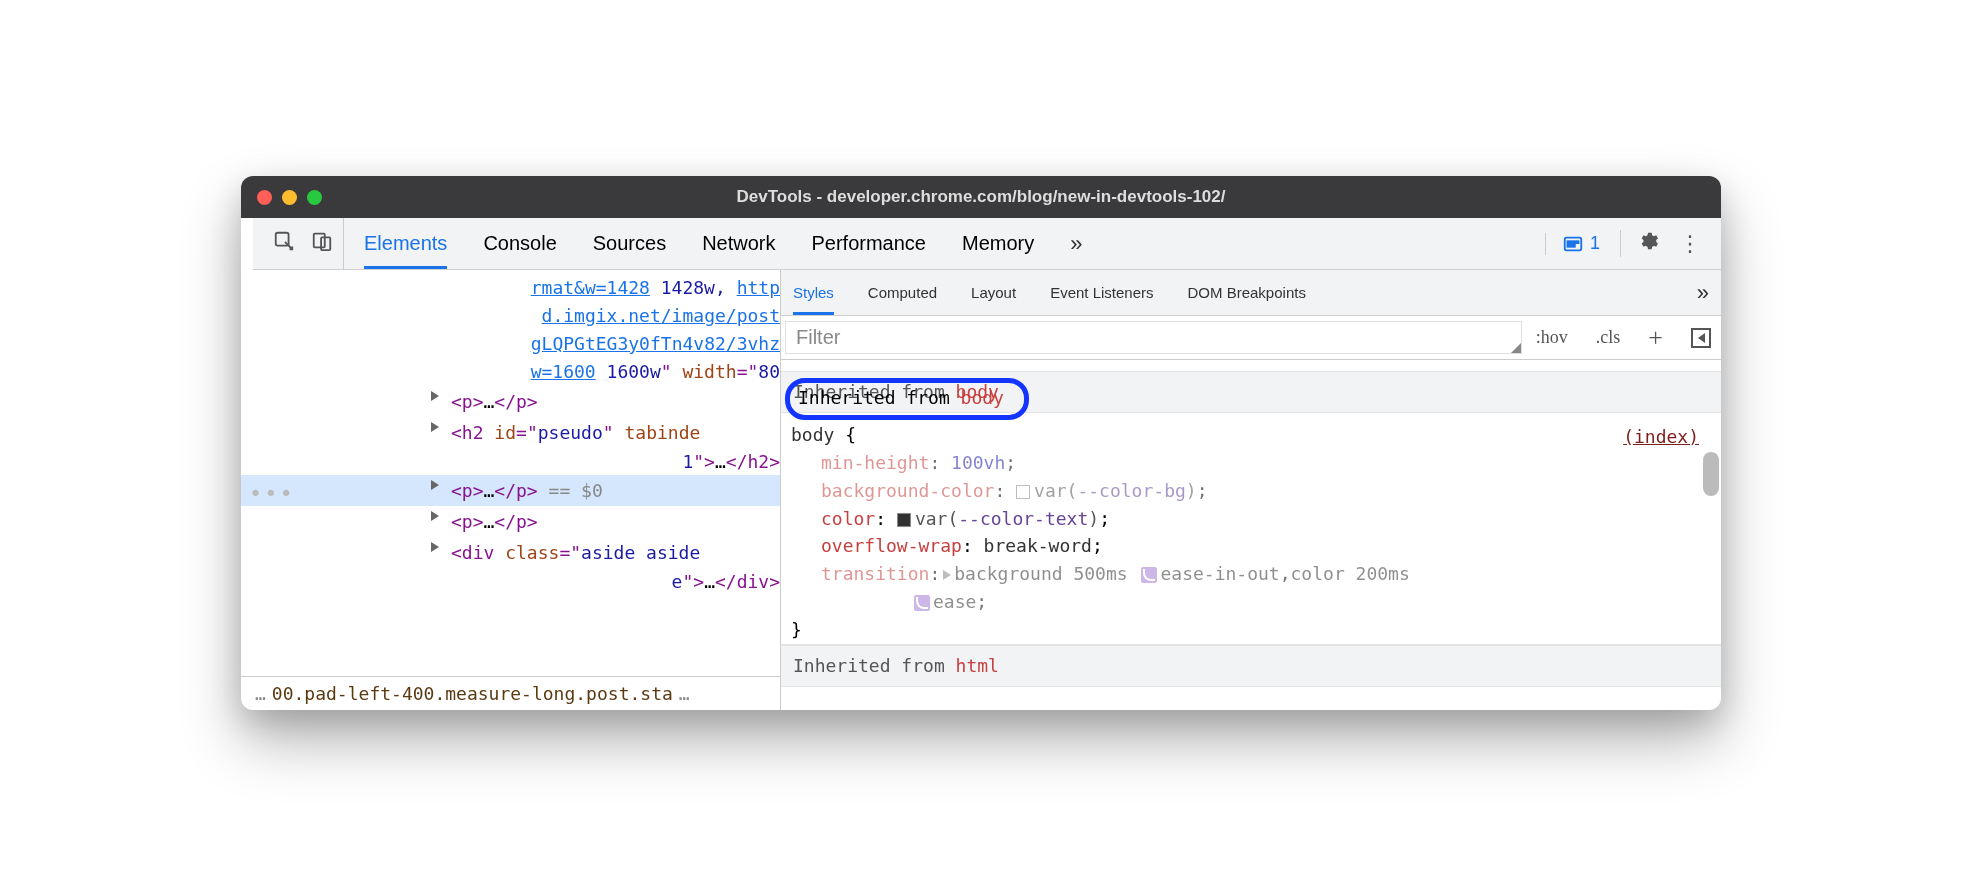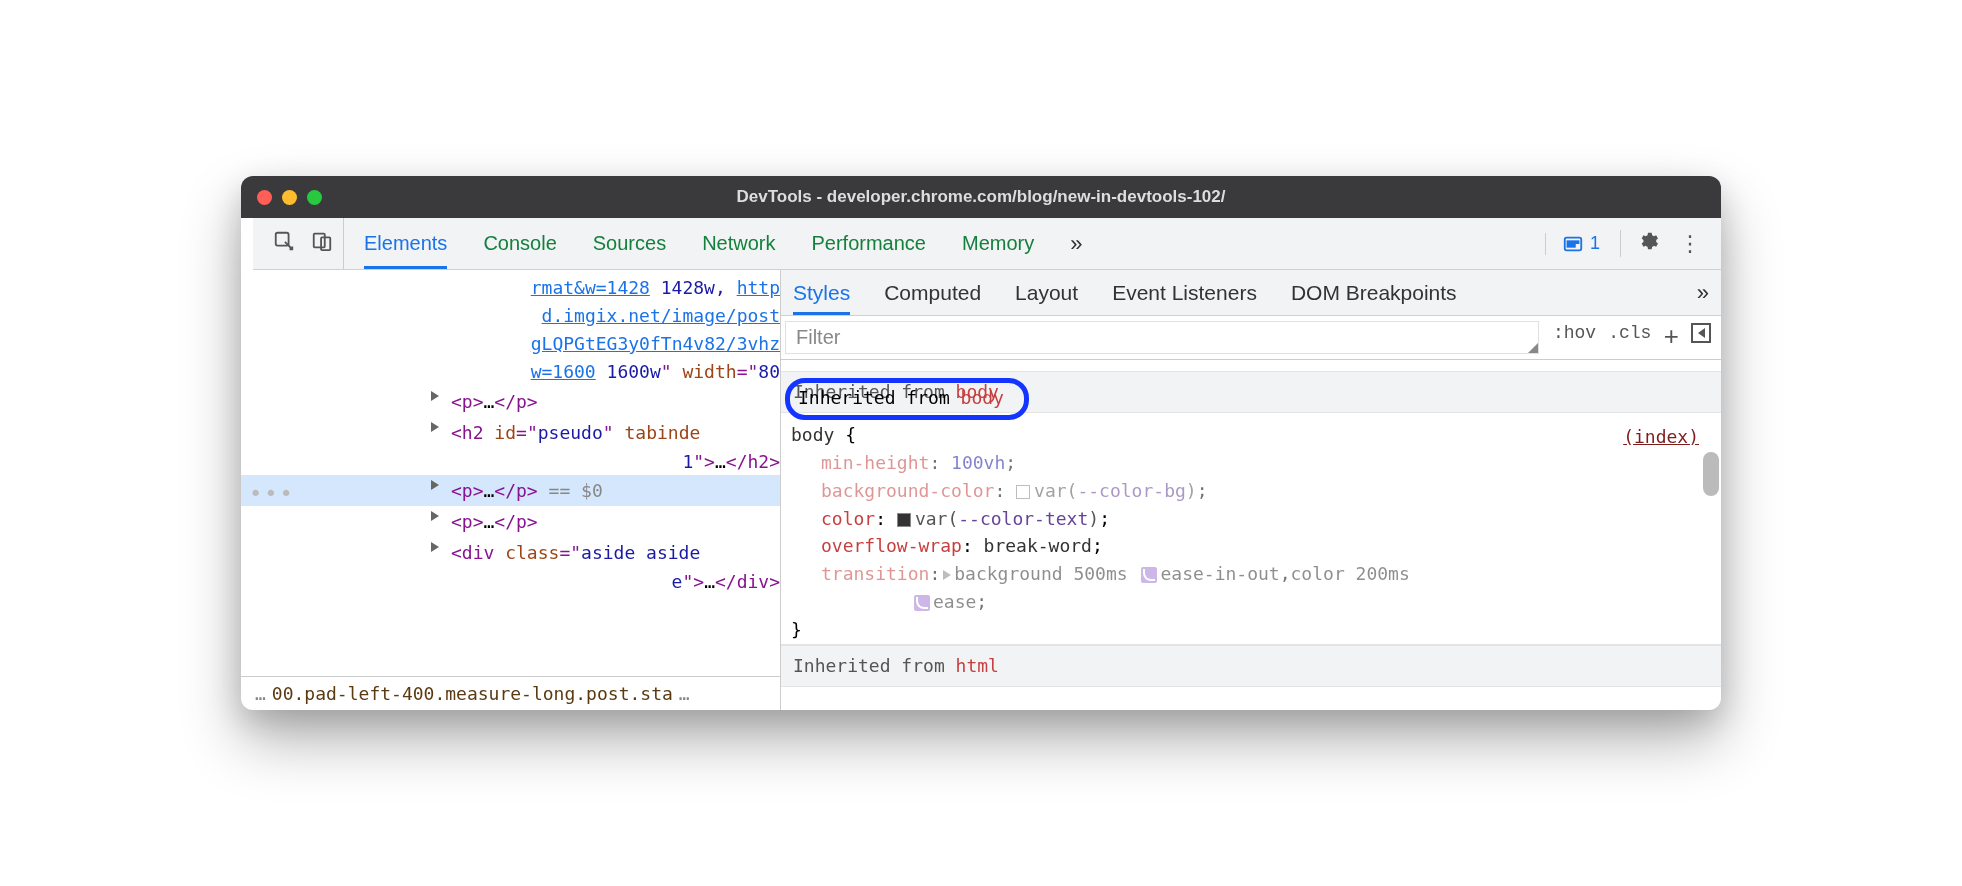--- a/index.html
+++ b/index.html
@@ -8,21 +8,21 @@
 .titlebar { background: #3a3a3c; height: 42px; display: flex; align-items: center; padding: 0 16px; position: relative; }
 .traffic { display: flex; gap: 10px; }
 .light { width: 15px; height: 15px; border-radius: 50%; }
 .red { background: #ff5f57; }
 .yellow { background: #febc2e; }
 .green { background: #28c840; }
 .title-text { position: absolute; left: 50%; transform: translateX(-50%); color: #ddd; font-size: 17px; font-weight: 600; }
 .toolbar { height: 52px; background: #f1f3f4; display: flex; align-items: center; border-bottom: 1px solid #d0d0d0; padding: 0 10px; margin-left: 12px; }
 .tool-icons { display: flex; align-items: center; gap: 16px; padding: 0 10px; border-right: 1px solid #ccc; height: 100%; }
 .main-tabs { display: flex; align-items: center; height: 100%; padding-left: 20px; flex: 1; gap: 36px; }
-.main-tab { color: #15803d; font-size: 20px; cursor: pointer; height: 100%; display: flex; align-items: center; position: relative; }
+.main-tab { color: #000000; font-size: 20px; cursor: pointer; height: 100%; display: flex; align-items: center; position: relative; }
 .main-tab.active { color: #1a73e8; }
 .main-tab.active::after { content: ""; position: absolute; bottom: 0; left: 0; right: 0; height: 3px; background: #1a73e8; }
 .toolbar-right { display: flex; align-items: center; gap: 20px; padding-right: 10px; }
 .issue-badge { display: flex; align-items: center; gap: 6px; color: #1a73e8; border-left: 1px solid #ccc; padding-left: 16px; height: 100%; font-size: 18px; }
 .body-area { display: flex; height: 440px; }
 .dom-panel { width: 540px; border-right: 1px solid #ccc; display: flex; flex-direction: column; overflow: hidden; }
 .dom-content { flex: 1; font-family: ui-monospace, Menlo, monospace; font-size: 18px; overflow: hidden; padding-top: 4px; }
 .dom-line { padding: 2px 0 2px 210px; line-height: 1.5; white-space: nowrap; position: relative; }
 .dom-attr { padding-left: 210px; line-height: 1.55; white-space: nowrap; text-align: right; }
 .expand-row { position: relative; }
@@ -31,27 +31,27 @@
 .ellipsis-gutter { position: absolute; left: 8px; color: #bbb; font-size: 22px; letter-spacing: 2px; }
 .tag { color: #881391; }
 .attrname { color: #9d4516; }
 .attrval { color: #1a1aa6; }
 .urlval { color: #1a73e8; text-decoration: underline; }
 .equals-dollar { color: #888; font-family: ui-monospace, monospace; }
 .breadcrumb { border-top: 1px solid #ccc; padding: 6px 8px; color: #5b3a11; font-family: ui-monospace, monospace; font-size: 18px; display: flex; align-items: center; white-space: nowrap; overflow: hidden; }
 .breadcrumb .dots { color: #888; margin: 0 6px; }
 .styles-panel { flex: 1; display: flex; flex-direction: column; position: relative; }
 .sub-tabs { height: 46px; background: #f1f3f4; border-bottom: 1px solid #d0d0d0; display: flex; align-items: center; padding: 0 12px; gap: 34px; }
-.sub-tab { color: #333; font-size: 21px; height: 100%; display: flex; align-items: center; cursor: pointer; position: relative; }
+.sub-tab { color: #333; font-size: 15px; height: 100%; display: flex; align-items: center; cursor: pointer; position: relative; }
 .sub-tab.active { color: #1a73e8; }
 .sub-tab.active::after { content: ""; position: absolute; bottom: 0; left: 0; right: 0; height: 3px; background: #1a73e8; }
 .filter-row { height: 44px; display: flex; align-items: center; border-bottom: 1px solid #ccc; background: #fff; }
 .filter-input { flex: 1; border: 1px solid #e0e0e0; padding: 4px 10px; font-size: 20px; color: #888; margin: 4px; position: relative; }
 .filter-resize { position: absolute; right: 0; bottom: 0; width: 0; height: 0; border-right: 10px solid #888; border-top: 10px solid transparent; }
-.filter-actions { display: flex; align-items: flex-start; gap: 12px; padding: 0 10px; font-family: Liberation Mono, monospace; font-size: 18px; color: #555; }
+.filter-actions { display: flex; align-items: center; gap: 28px; padding: 0 10px; font-family: Liberation Serif, serif; font-size: 18px; color: #555; }
 .styles-content { flex: 1; overflow: hidden; font-family: ui-monospace, Menlo, monospace; font-size: 18px; line-height: 1.55; position: relative; }
 .inherited-bar { background: #f1f3f4; padding: 6px 12px; color: #555; font-size: 18px; border-bottom: 1px solid #e4e4e4; }
 .highlight-pill { position: absolute; top: 6px; left: 4px; border: 5px solid #1335ff; border-radius: 20px; padding: 1px 20px 3px 8px; z-index: 5; }
 .inh-elem { color: #c74040; font-family: ui-monospace, monospace; }
 .rule-block { padding: 8px 0 0 10px; border-bottom: 1px solid #e4e4e4; position: relative; }
 .selector { color: #333; }
 .source-link { position: absolute; right: 22px; top: 10px; color: #7f1d1d; text-decoration: underline; }
 .scroll-thumb { position: absolute; right: 2px; top: 80px; width: 16px; height: 44px; background: #bbb; border-radius: 8px; }
 .decl { padding-left: 30px; }
 .decl.dim { opacity: 0.55; }

